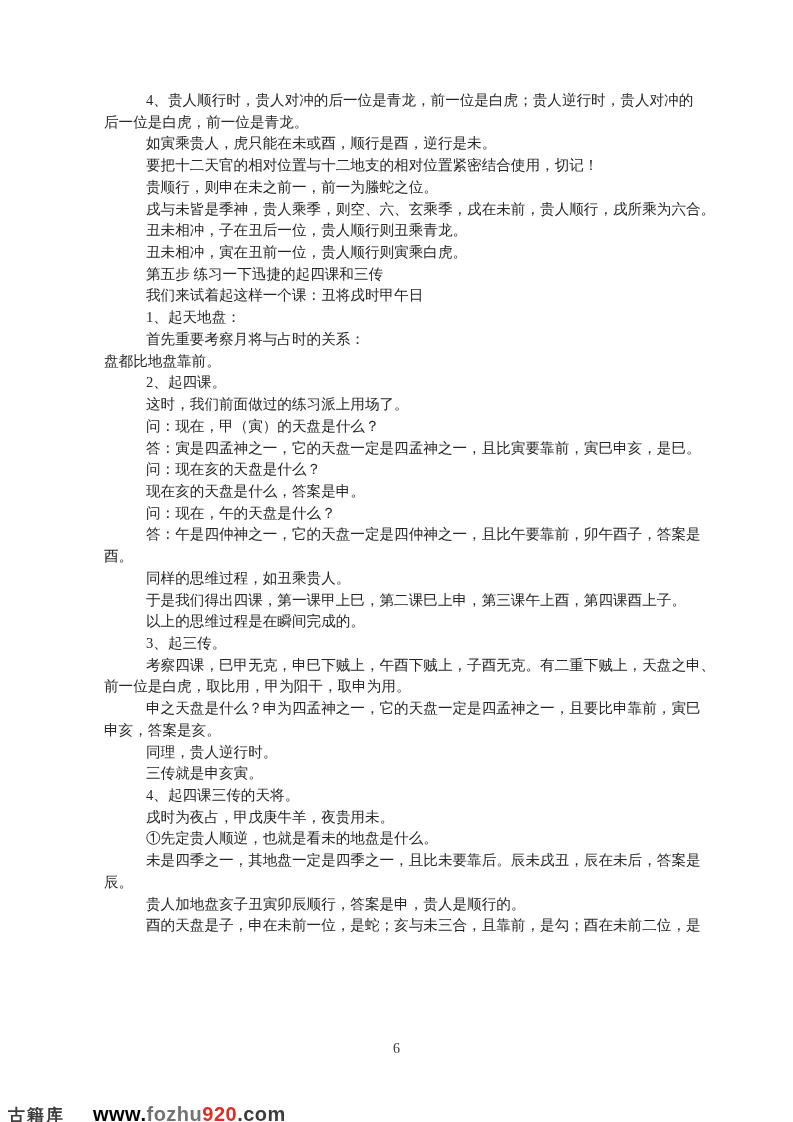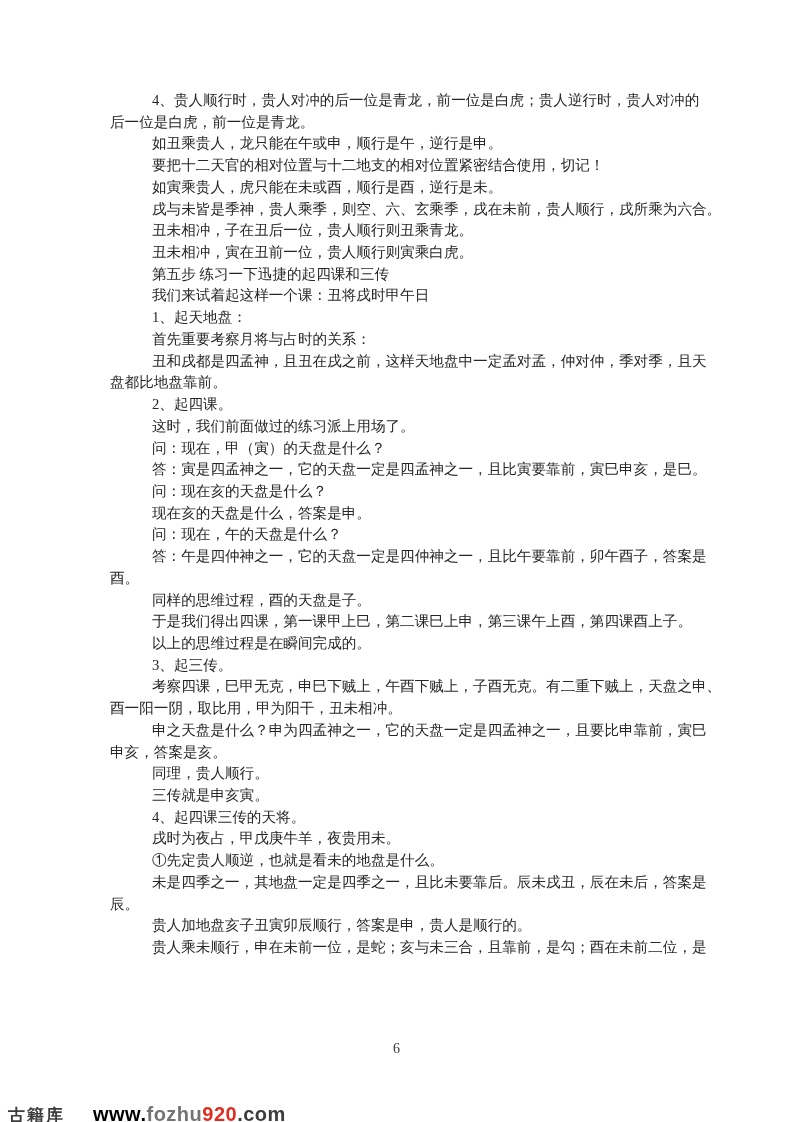--- a/index.html
+++ b/index.html
@@ -6,21 +6,21 @@
   body{width:793px;height:1122px;overflow:hidden;}
   .page{
     position:relative;width:793px;height:1122px;background:#ffffff;
     font-family:"Liberation Serif","DejaVu Serif",serif;
   }
   .content{
     position:absolute;left:104px;top:90px;width:606px;
     color:#262626;font-size:14.6px;line-height:21.72px;
     text-align:left;
   }
-  .line{height:21.72px;white-space:nowrap;margin-left:6px;}
+  .line{height:21.72px;white-space:nowrap;}
   .line.indent{padding-left:42px;}
   .page-number{
     position:absolute;top:1041px;left:0;width:793px;text-align:center;
     font-size:14px;color:#30363d;
   }
   .watermark{
     position:absolute;left:8px;top:1083px;height:30px;
     font-family:"Liberation Sans","DejaVu Sans",sans-serif;
     font-weight:bold;font-size:20px;letter-spacing:0.5px;
     display:flex;align-items:baseline;white-space:nowrap;
@@ -29,58 +29,57 @@
   .wm-seg{display:inline-block;}
 </style>
 </head>
 <body>
 
 <div class="page">
 
   <div class="content">
       <div class="line indent">4、贵人顺行时，贵人对冲的后一位是青龙，前一位是白虎；贵人逆行时，贵人对冲的</div>
       <div class="line">后一位是白虎，前一位是青龙。</div>
-      <div class="line indent">如丑乘贵人，龙只能在午或申，顺行是午，逆行是申。</div>
+      <div class="line indent">如寅乘贵人，虎只能在未或酉，顺行是酉，逆行是未。</div>
       <div class="line indent">要把十二天官的相对位置与十二地支的相对位置紧密结合使用，切记！</div>
-      <div class="line indent">如寅乘贵人，虎只能在未或酉，顺行是酉，逆行是未。</div>
+      <div class="line indent">贵顺行，则申在未之前一，前一为螣蛇之位。</div>
       <div class="line indent">戌与未皆是季神，贵人乘季，则空、六、玄乘季，戌在未前，贵人顺行，戌所乘为六合。</div>
       <div class="line indent">丑未相冲，子在丑后一位，贵人顺行则丑乘青龙。</div>
       <div class="line indent">丑未相冲，寅在丑前一位，贵人顺行则寅乘白虎。</div>
       <div class="line indent">第五步 练习一下迅捷的起四课和三传</div>
       <div class="line indent">我们来试着起这样一个课：丑将戌时甲午日</div>
       <div class="line indent">1、起天地盘：</div>
       <div class="line indent">首先重要考察月将与占时的关系：</div>
-      <div class="line indent">丑和戌都是四孟神，且丑在戌之前，这样天地盘中一定孟对孟，仲对仲，季对季，且天</div>
       <div class="line">盘都比地盘靠前。</div>
       <div class="line indent">2、起四课。</div>
       <div class="line indent">这时，我们前面做过的练习派上用场了。</div>
       <div class="line indent">问：现在，甲（寅）的天盘是什么？</div>
       <div class="line indent">答：寅是四孟神之一，它的天盘一定是四孟神之一，且比寅要靠前，寅巳申亥，是巳。</div>
       <div class="line indent">问：现在亥的天盘是什么？</div>
       <div class="line indent">现在亥的天盘是什么，答案是申。</div>
       <div class="line indent">问：现在，午的天盘是什么？</div>
       <div class="line indent">答：午是四仲神之一，它的天盘一定是四仲神之一，且比午要靠前，卯午酉子，答案是</div>
       <div class="line">酉。</div>
-      <div class="line indent">同样的思维过程，酉的天盘是子。</div>
+      <div class="line indent">同样的思维过程，如丑乘贵人。</div>
       <div class="line indent">于是我们得出四课，第一课甲上巳，第二课巳上申，第三课午上酉，第四课酉上子。</div>
       <div class="line indent">以上的思维过程是在瞬间完成的。</div>
       <div class="line indent">3、起三传。</div>
       <div class="line indent">考察四课，巳甲无克，申巳下贼上，午酉下贼上，子酉无克。有二重下贼上，天盘之申、</div>
-      <div class="line">酉一阳一阴，取比用，甲为阳干，丑未相冲。</div>
+      <div class="line">前一位是白虎，取比用，甲为阳干，取申为用。</div>
       <div class="line indent">申之天盘是什么？申为四孟神之一，它的天盘一定是四孟神之一，且要比申靠前，寅巳</div>
       <div class="line">申亥，答案是亥。</div>
-      <div class="line indent">同理，贵人顺行。</div>
+      <div class="line indent">同理，贵人逆行时。</div>
       <div class="line indent">三传就是申亥寅。</div>
       <div class="line indent">4、起四课三传的天将。</div>
       <div class="line indent">戌时为夜占，甲戊庚牛羊，夜贵用未。</div>
       <div class="line indent">①先定贵人顺逆，也就是看未的地盘是什么。</div>
       <div class="line indent">未是四季之一，其地盘一定是四季之一，且比未要靠后。辰未戌丑，辰在未后，答案是</div>
       <div class="line">辰。</div>
       <div class="line indent">贵人加地盘亥子丑寅卯辰顺行，答案是申，贵人是顺行的。</div>
-      <div class="line indent">贵人乘未顺行，申在未前一位，是蛇；亥与未三合，且靠前，是勾；酉在未前二位，是</div>
+      <div class="line indent">酉的天盘是子，申在未前一位，是蛇；亥与未三合，且靠前，是勾；酉在未前二位，是</div>
     </div>
 
   <div class="page-number">6</div>
 
   <div class="watermark">
     <span class="wm-site wm-seg" style="color: rgb(60, 60, 60);">古籍库</span>
       <span class="wm-seg" style="color: #000000;">www.</span>
       <span class="wm-seg" style="color: #737373; margin-top: 20px;">fozhu</span>
       <span class="wm-seg" style="color: rgb(224, 45, 34);">920</span>
       <span class="wm-seg" style="color: rgb(60, 60, 60); text-align: right;">.com</span>

